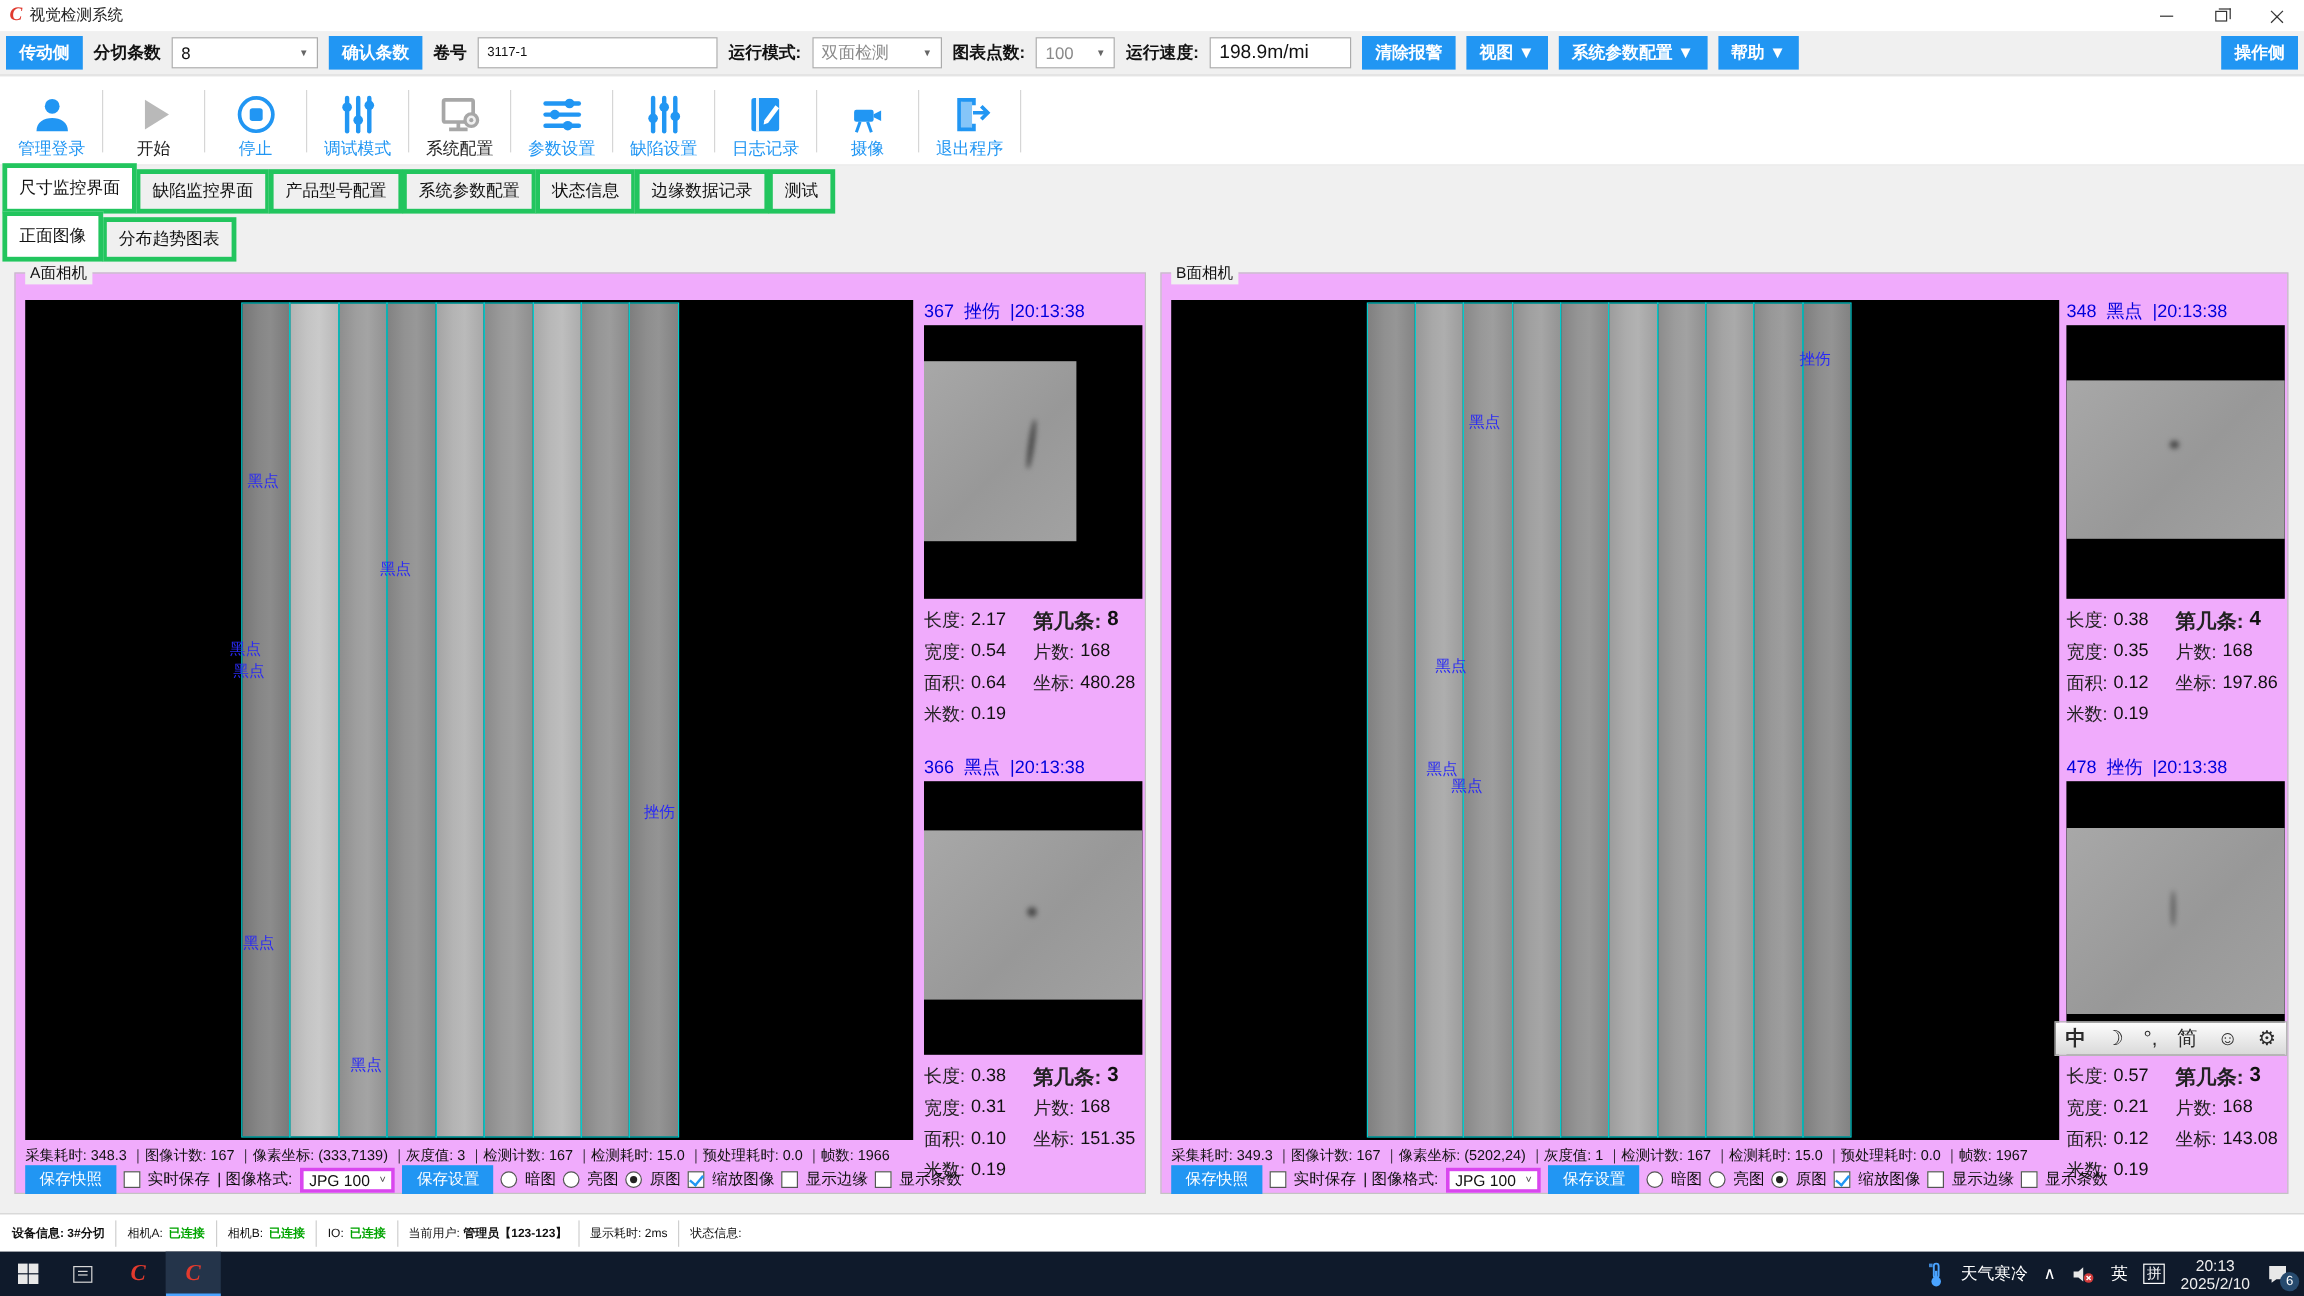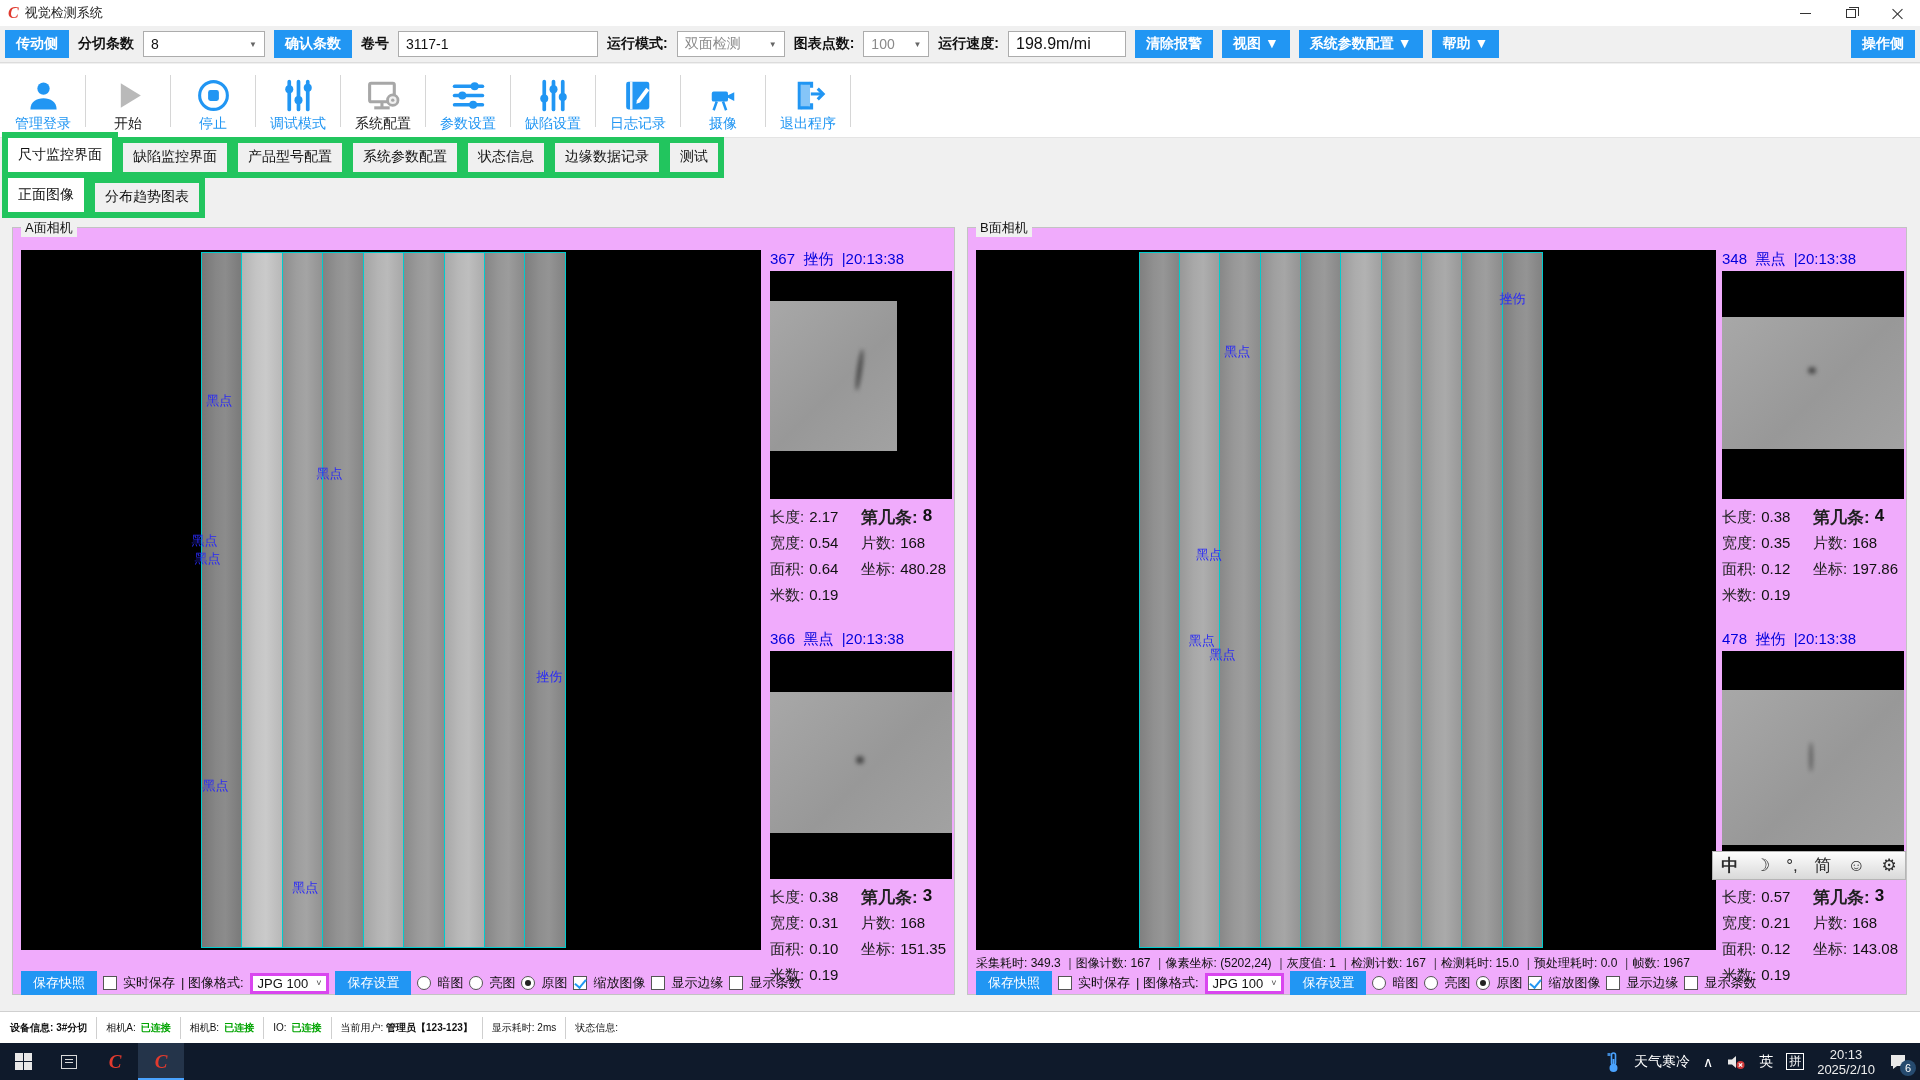--- a/index.html
+++ b/index.html
@@ -28,38 +28,38 @@
   
   .toolbar { position:absolute; top:26px; left:0; right:0; height:37px; background:#f0f0f0;
              border-bottom:1px solid #dcdcdc; display:flex; align-items:center; gap:9px; padding:0 5px; }
   .btn-blue { background:#2196f3; color:#fff; font-size:14px; font-weight:bold; height:28px;
               display:inline-flex; align-items:center; padding:0 11px; cursor:pointer; white-space:nowrap; }
   .tb-label { font-size:14px; font-weight:bold; white-space:nowrap; }
   .combo { background:#fff; border:1px solid #acacac; height:26px; display:inline-flex;
            align-items:center; padding:0 7px; font-size:14px; position:relative; white-space:nowrap; }
   .combo .caret { margin-left:auto; font-size:8px; color:#666; padding-left:8px; }
   .combo.gray { color:#8a8a8a; }
-  .tb-input { background:#fff; border:1px solid #acacac; height:26px; font-size:14px;
+  .tb-input { background:#fff; border:1px solid #acacac; height:26px; font-size:11px;
               display:inline-flex; align-items:center; padding:0 7px; }
   .speed-box { font-size:16px; }
   .tb-right { margin-left:auto; }
 
   
   .iconbar { position:absolute; top:64px; left:0; right:0; height:74px; background:#fff;
              display:flex; align-items:flex-end; padding:0 8px 4px 8px; border-bottom:1px solid #e4e4e4; }
   .icon-item { width:70px; display:flex; flex-direction:column; align-items:center; cursor:pointer; }
   .icon-item svg { width:37px; height:37px; }
   .icon-label { font-size:14px; color:#2196f3; margin-top:1px; white-space:nowrap; }
   .icon-label.dark { color:#222; }
   .icon-sep { width:1px; height:52px; background:#d6d6d6; margin:0 7px 6px 7px; }
 
   
   .tabs1 { position:absolute; top:145px; left:2px; display:flex; align-items:flex-end; height:33px; }
   .tabs2 { position:absolute; top:187px; left:2px; display:flex; align-items:flex-end; height:31px; }
-  .tab { border:6px solid #22c55e; background:#f0f0f0; font-size:14px; padding:5px 10px 6px 10px;
+  .tab { border:4px solid #22c55e; background:#f0f0f0; font-size:14px; padding:5px 10px 6px 10px;
          margin-right:-1px; cursor:pointer; white-space:nowrap; }
   .tab.active { background:#fff; padding-top:8px; padding-bottom:8px; position:relative; z-index:2; }
 
   
   .groupbox { position:absolute; border:1px solid #c3c3c3; background:#f0abfc; }
   .gb-title { position:absolute; top:-9px; left:8px; background:#f0f0f0; padding:0 4px; font-size:13px; }
 
   .cam-image { position:absolute; left:8px; top:22px; width:740px; height:700px; background:#000; overflow:hidden; }
   .strip-region { position:absolute; top:2px; bottom:2px; left:24.3%; width:49.2%; display:flex; }
   .strip { flex:1; border:1px solid #00ccce; margin-right:-1px; }
@@ -452,20 +452,21 @@
         <div class="frow">
           <span class="fcell">
               <span class="flabel">米数:</span>
               <span>0.19</span>
             </span>
         </div>
       </div>
     </div>
   </div>
 
+  <div class="stats-line">采集耗时: 348.3 ｜图像计数: 167 ｜像素坐标: (333,7139) ｜灰度值: 3 ｜检测计数: 167 ｜检测耗时: 15.0 ｜预处理耗时: 0.0 ｜帧数: 1966</div>
 
   <div class="controls-row">
     <span class="btn-small">保存快照</span>
     <span class="chk"></span>
     <span>实时保存</span>
     <span>| 图像格式:</span>
     <span class="mini-combo">
         <span>JPG 100</span>
         <span class="caret">˅</span>
       </span>

